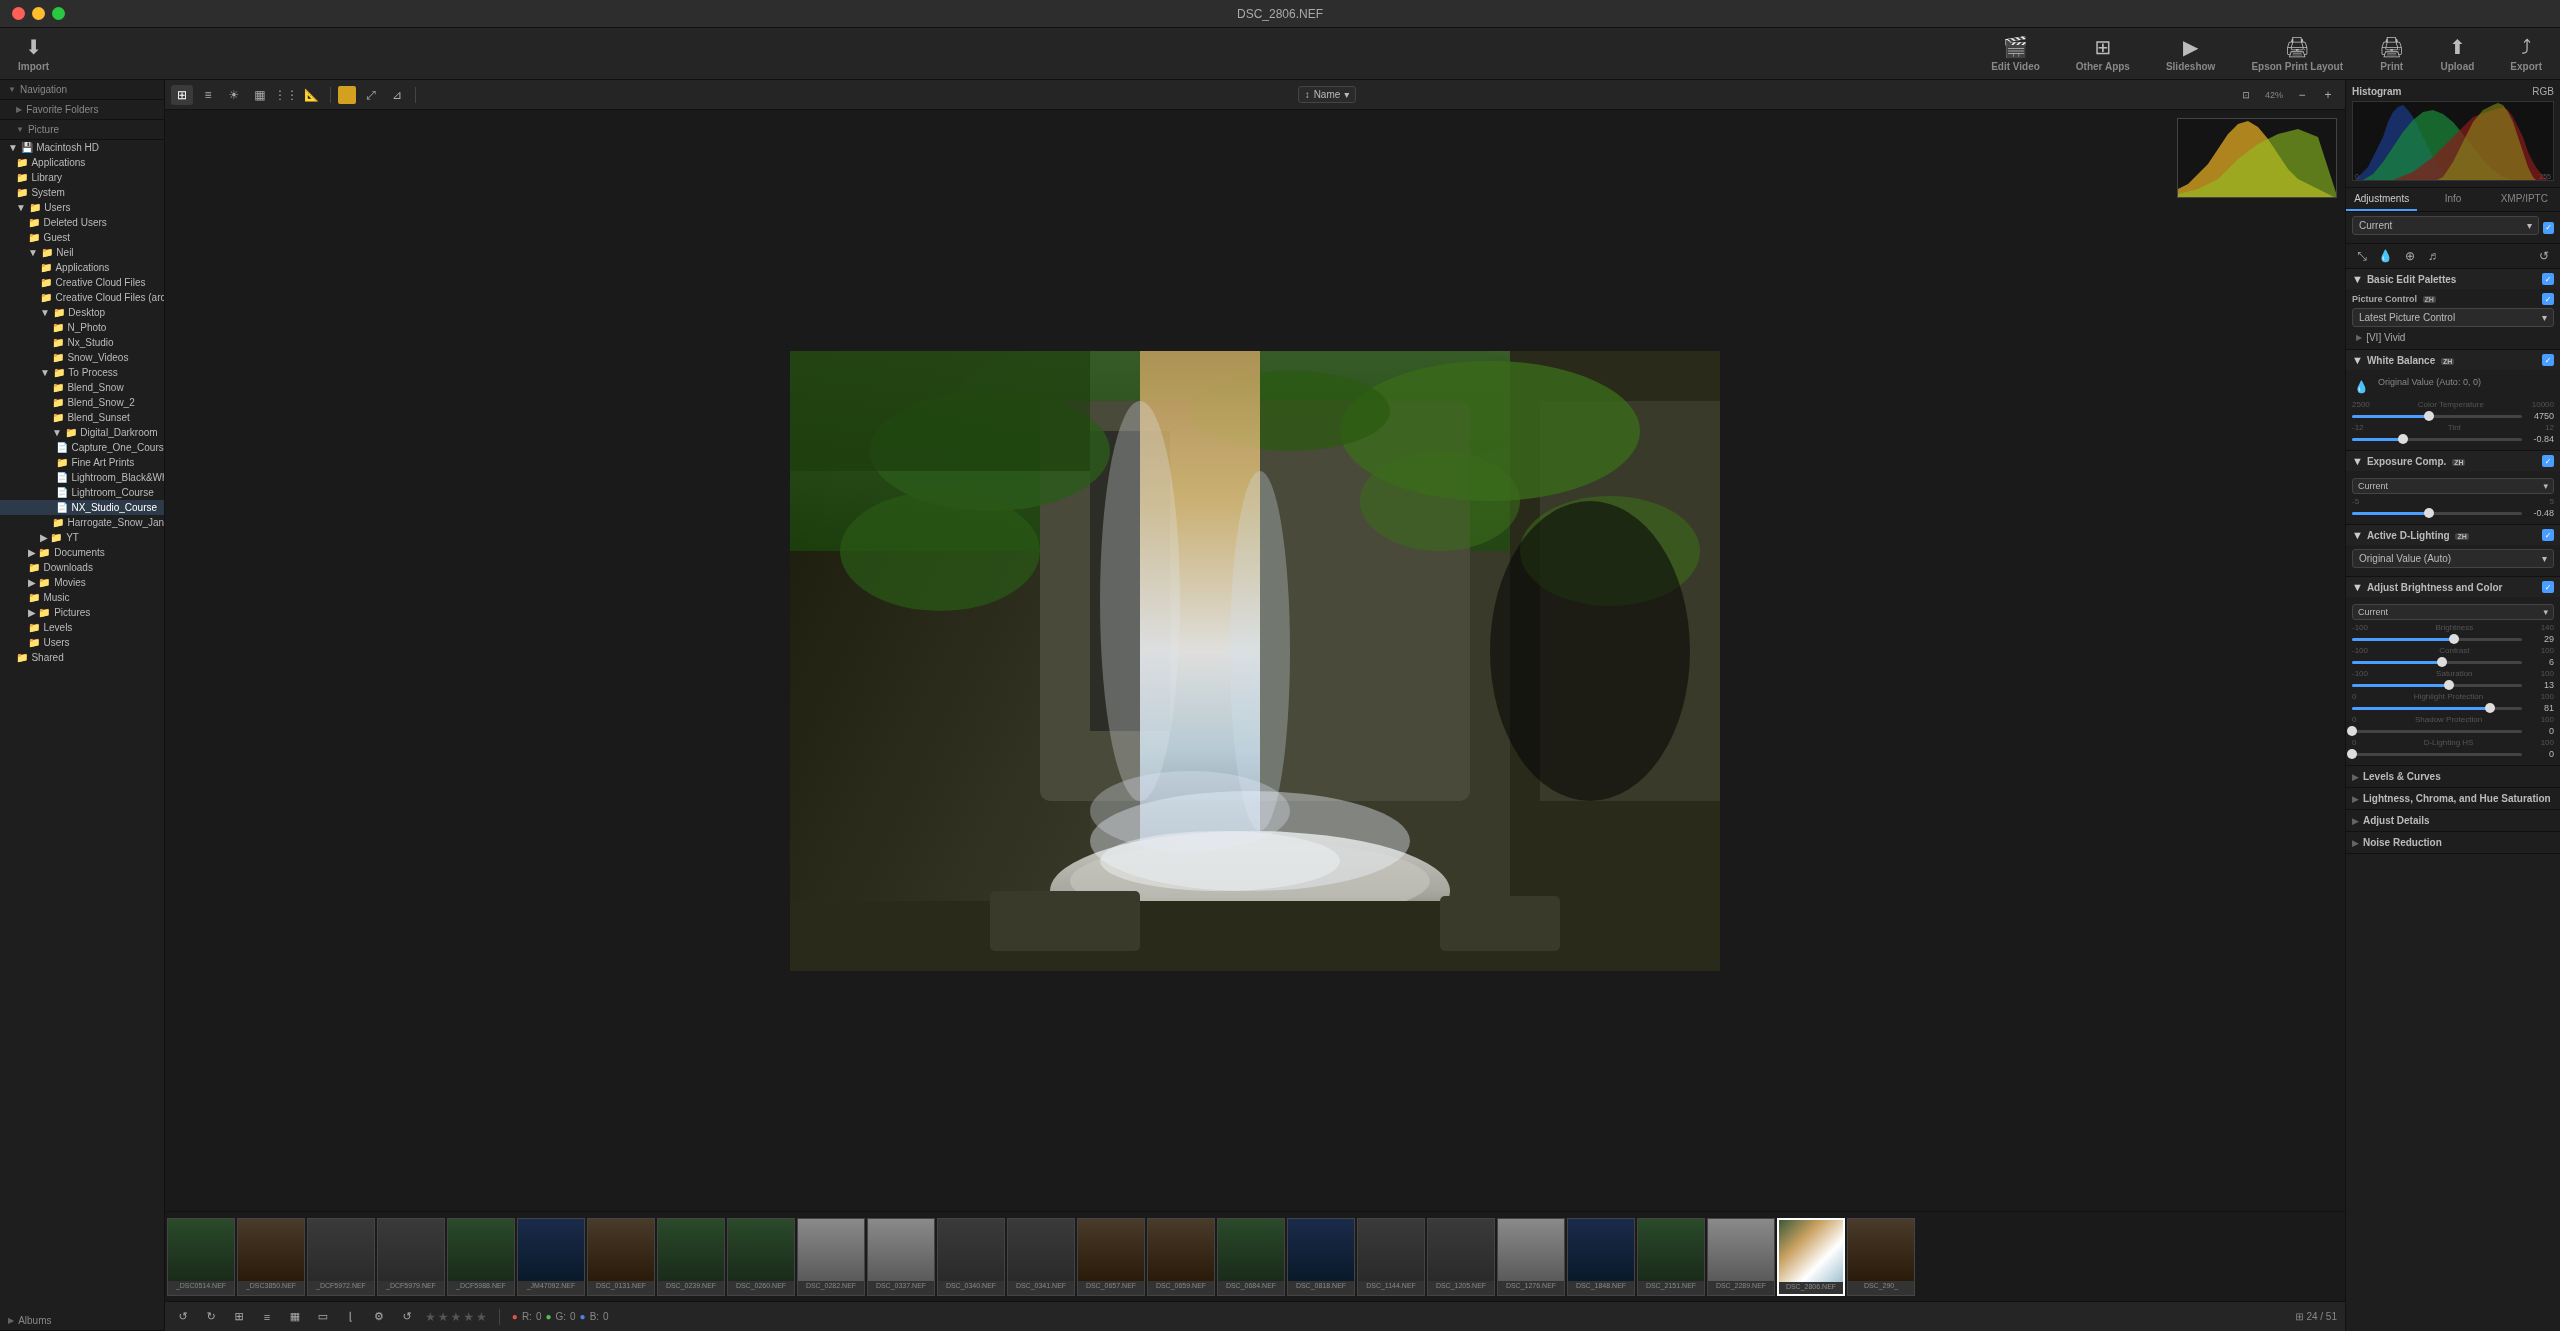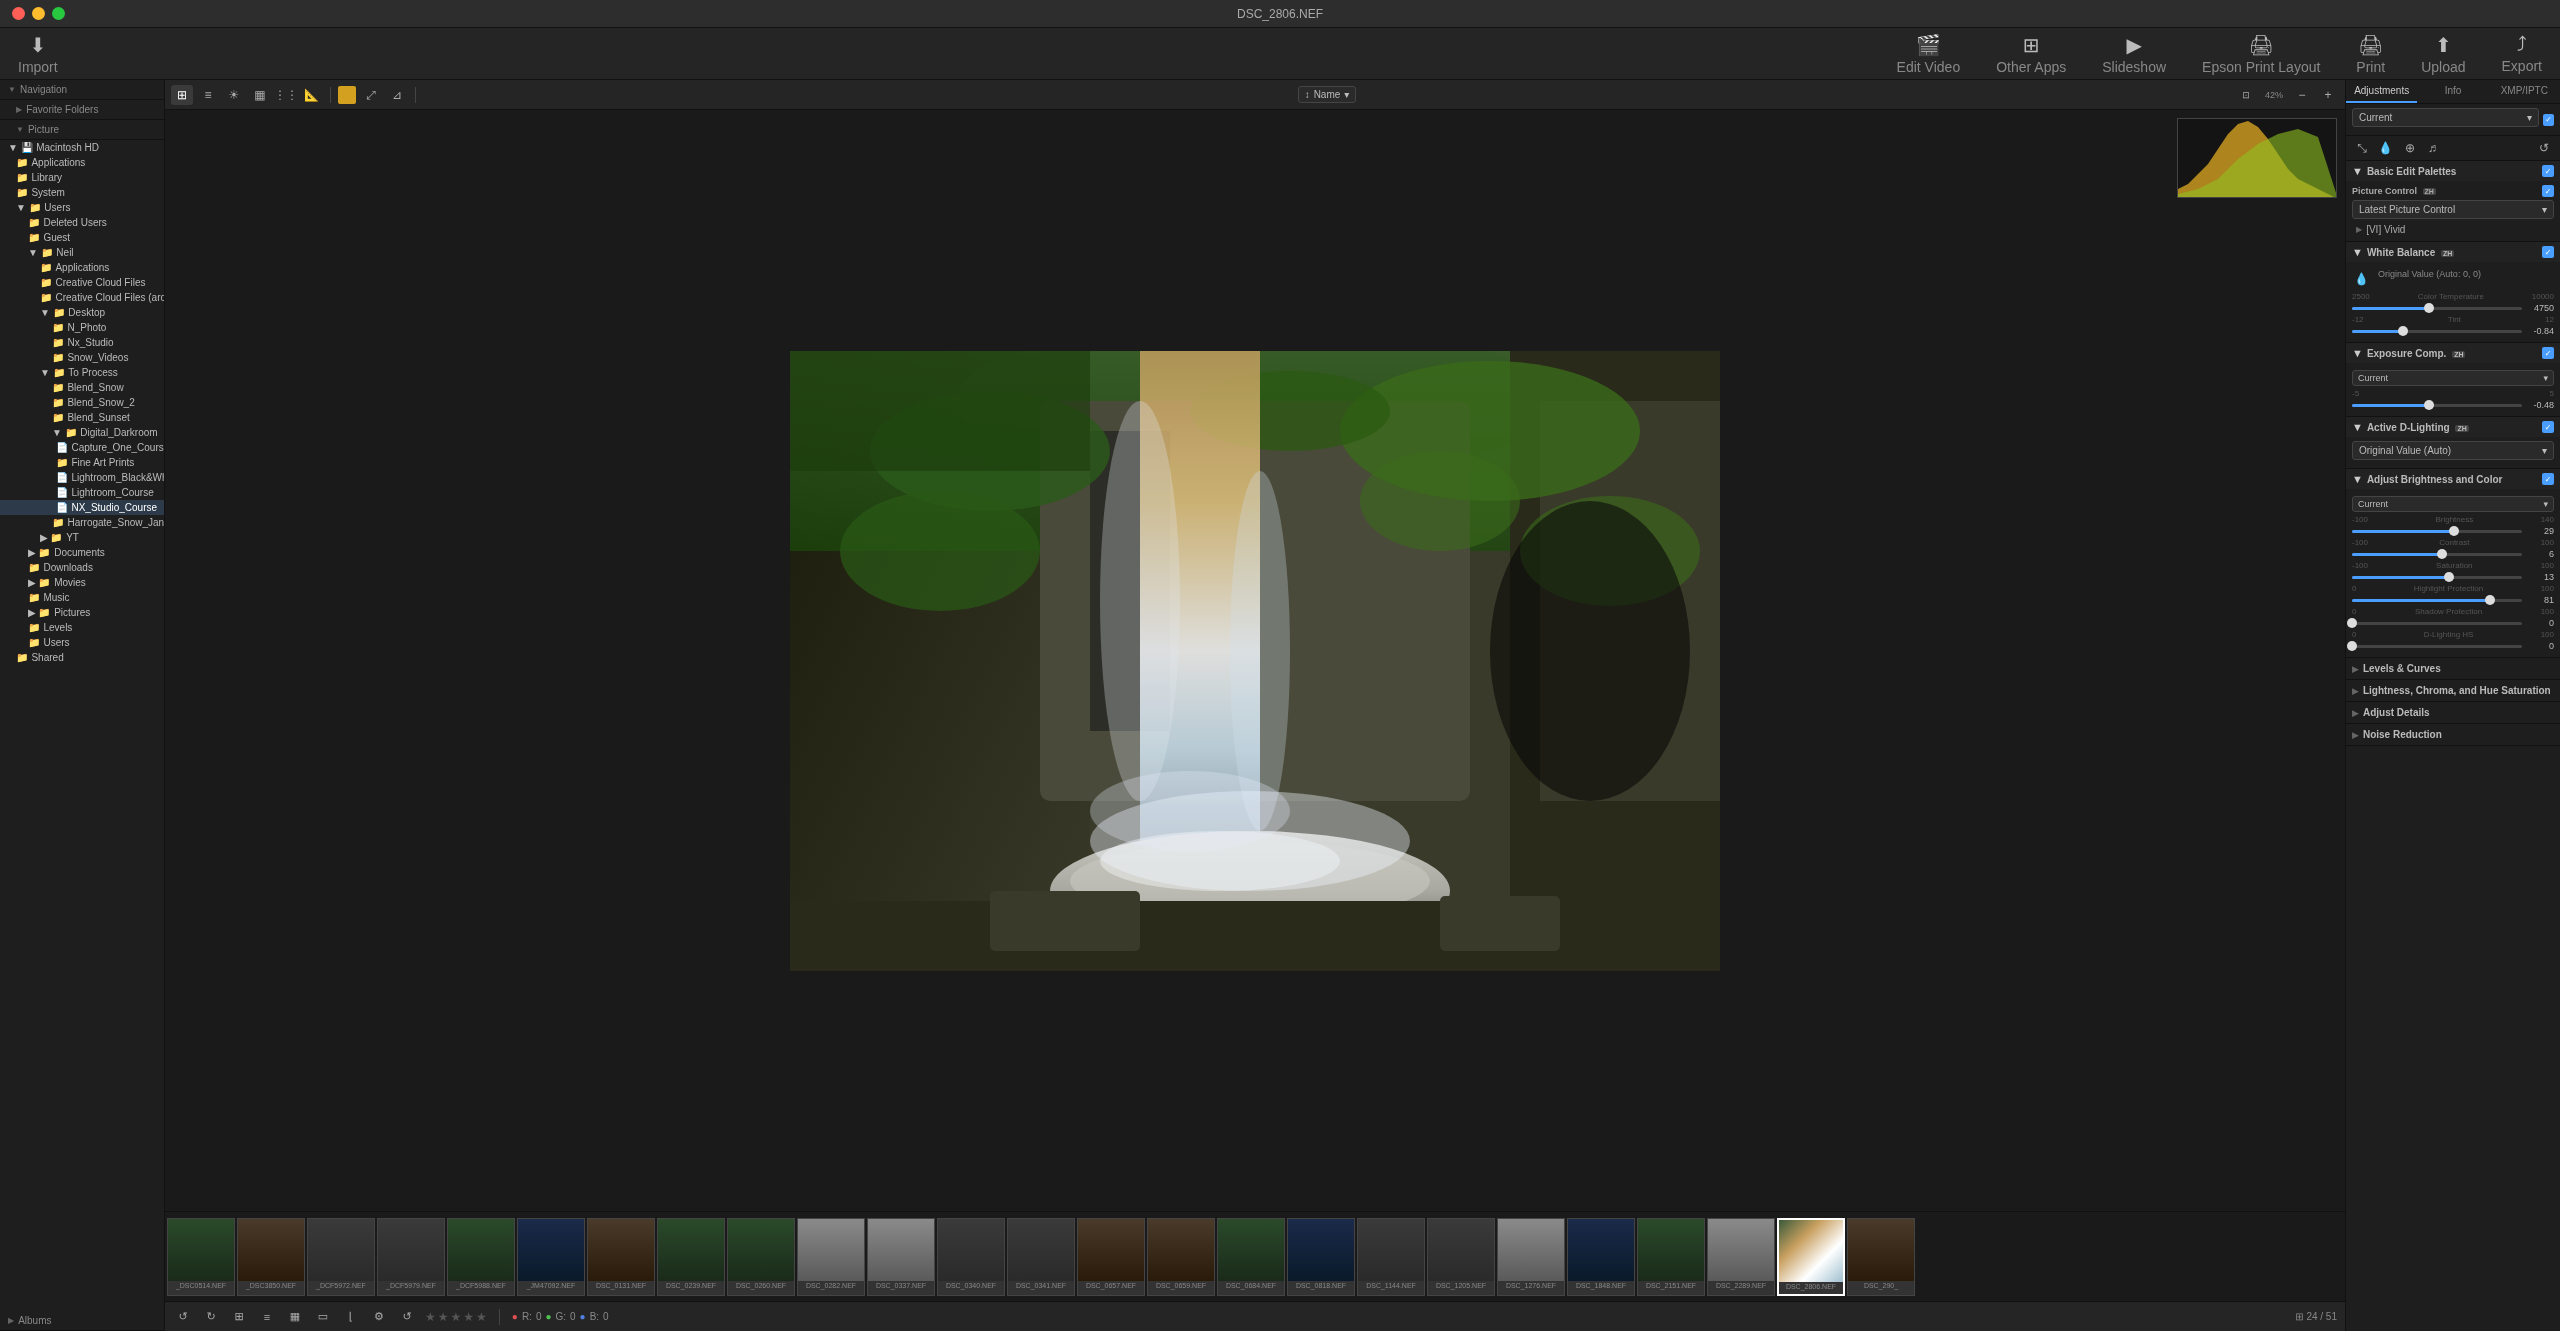--- a/index.html
+++ b/index.html
@@ -64,22 +64,23 @@
       gap: 2px;
       cursor: pointer;
       padding: 4px 8px;
       border-radius: 4px;
     }
     .toolbar-icon {
       font-size: 20px;
       color: #bbb;
     }
     .toolbar-label {
-      font-size: 14px;
+      font-size: 10px;
       color: #888;
+      font-weight: bold;
     }
     .toolbar-spacer { flex: 1; }
 
     
     #main-layout {
       flex: 1;
       display: flex;
       overflow: hidden;
     }
 
@@ -1005,20 +1006,41 @@
       <div class="counter-display">
         <span>⊞ </span>
         <span>24 / 51</span>
       </div>
     </div>
 
   </div>
 
   <div id="right-panel">
 
+    <div id="hist-panel">
+      <div class="hist-header">
+        <span class="hist-title">Histogram</span>
+        <span class="hist-rgb-label">RGB</span>
+      </div>
+      <div class="histogram-display">
+        <svg width="100%" height="80">
+
+          <polyline points="0,80 5,75 10,70 15,65 20,55 25,45 30,35 35,20 40,10 45,5 50,3 55,8 60,15 65,25 70,35 75,45 80,55 85,65 90,70 95,75 100,78 105,80 110,80 115,80 120,80 125,80 130,80 135,80 140,80 145,80 150,80 155,80 160,80 165,80 170,80 175,80 180,80 185,80 190,80 195,80 200,80" stroke="none" fill="#1a3a8a" opacity="0.7"></polyline>
+
+          <polyline points="0,80 10,78 20,72 30,60 40,45 50,30 60,18 70,10 80,8 90,12 100,20 110,32 120,45 130,58 140,68 150,75 160,78 170,80 180,80 190,80 200,80" stroke="none" fill="#1a8a3a" opacity="0.7"></polyline>
+
+          <polyline points="0,80 20,80 40,78 60,70 80,55 100,35 120,15 140,8 150,5 155,8 160,15 165,25 170,35 175,50 180,60 185,68 190,74 195,78 200,80" stroke="none" fill="#8a1a1a" opacity="0.7"></polyline>
+
+          <polyline points="80,80 90,75 100,60 110,40 120,20 130,8 140,3 145,1 150,3 155,10 160,20 165,35 170,50 175,65 180,75 185,80 190,80" stroke="none" fill="#8a8a1a" opacity="0.6"></polyline>
+        </svg>
+        
+        <div style="position:absolute;bottom:0;left:2px;font-size:7px;color:#555;">0</div>
+        <div style="position:absolute;bottom:0;right:2px;font-size:7px;color:#555;">255</div>
+      </div>
+    </div>
 
     <div class="panel-tabs">
       <div class="panel-tab active">Adjustments</div>
       <div class="panel-tab">Info</div>
       <div class="panel-tab">XMP/IPTC</div>
     </div>
 
     <div style="padding:4px 6px;display:flex;align-items:center;gap:4px;border-bottom:1px solid #111;">
       <div class="preset-selector">
         <span>Current</span>

